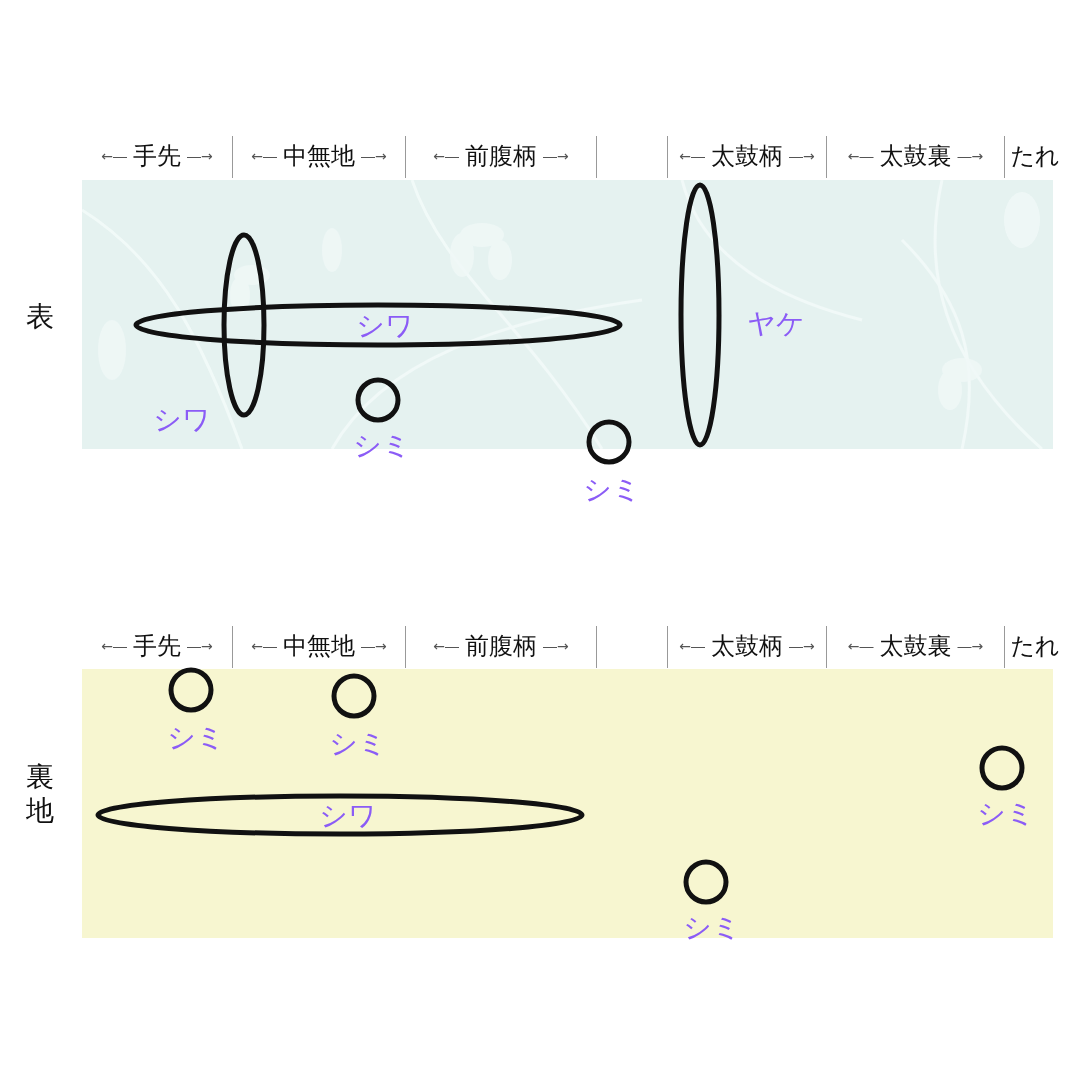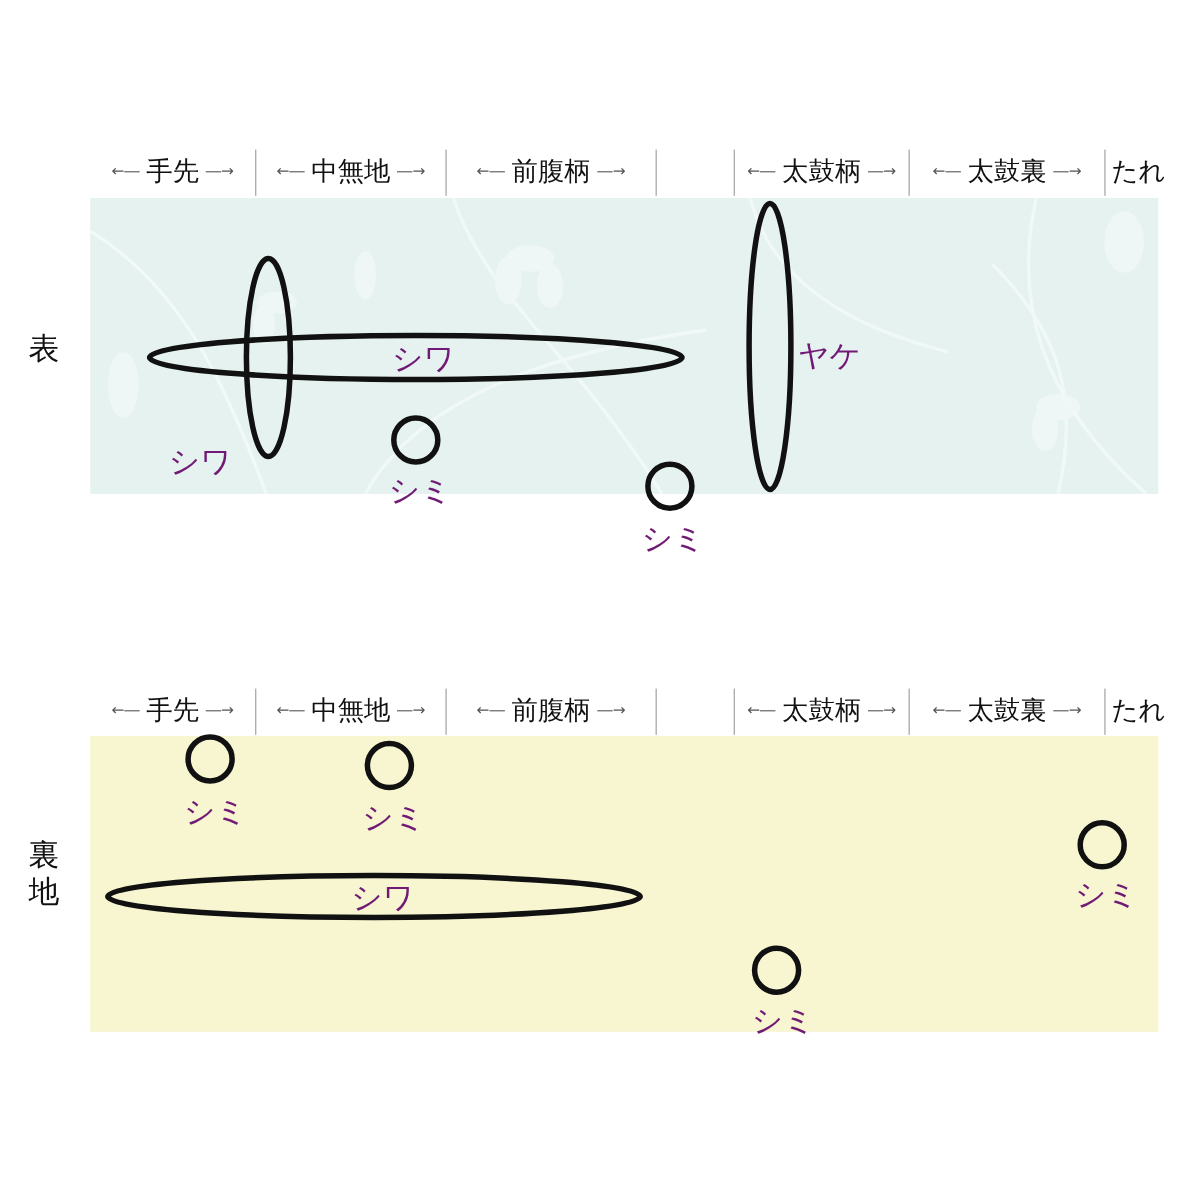--- a/index.html
+++ b/index.html
@@ -11,21 +11,21 @@
          color: #111; white-space: nowrap; }
   .seg .arrow { font-family: "DejaVu Sans", sans-serif; font-size: 14px; color: #555; margin: 0 6px; }
   .divider { position: absolute; top: 2px; width: 1px; height: 42px; background: #999; }
   .panel { position: absolute; left: 82px; width: 971px; height: 269px; }
   .panel.front { top: 180px; background: #e5f2f0; overflow: hidden; }
   .panel.back  { top: 669px; background: #f7f6d0; }
   .side-label { position: absolute; font-family: "DejaVu Sans", sans-serif; font-size: 28px;
                 color: #111; line-height: 34px; width: 40px; text-align: center; }
   svg.overlay { position: absolute; left: 0; top: 0; width: 1080px; height: 1080px; pointer-events: none; }
   .mark-label { position: absolute; font-family: "DejaVu Sans", sans-serif; font-size: 28px;
-                color: #701a75; white-space: nowrap; transform: translateX(-50%); line-height: 1; }
+                color: #8b5cf6; white-space: nowrap; transform: translateX(-50%); line-height: 1; }
 </style>
 </head>
 <body>
 
 <div class="header-row" style="top:134px;">
   <div class="seg" style="left:0;width:150px;">
     <span class="arrow">←―</span>
     <span>手先</span>
     <span class="arrow">―→</span>
   </div>
@@ -151,19 +151,19 @@
     <ellipse cx="340" cy="815" rx="242" ry="19"></ellipse>
     <circle cx="1002" cy="768" r="20"></circle>
     <circle cx="706" cy="882" r="20"></circle>
   </g>
 </svg>
 
 <div class="mark-label" style="left:385px;top:312px;">シワ</div>
 <div class="mark-label" style="left:182px;top:406px;">シワ</div>
 <div class="mark-label" style="left:382px;top:432px;">シミ</div>
 <div class="mark-label" style="left:612px;top:476px;">シミ</div>
-<div class="mark-label" style="left:754px;top:310px;">ヤケ</div>
+<div class="mark-label" style="left:776px;top:310px;">ヤケ</div>
 
 <div class="mark-label" style="left:196px;top:724px;">シミ</div>
 <div class="mark-label" style="left:358px;top:730px;">シミ</div>
 <div class="mark-label" style="left:348px;top:802px;">シワ</div>
 <div class="mark-label" style="left:1006px;top:800px;">シミ</div>
 <div class="mark-label" style="left:712px;top:914px;">シミ</div>
 
 </body></html>

